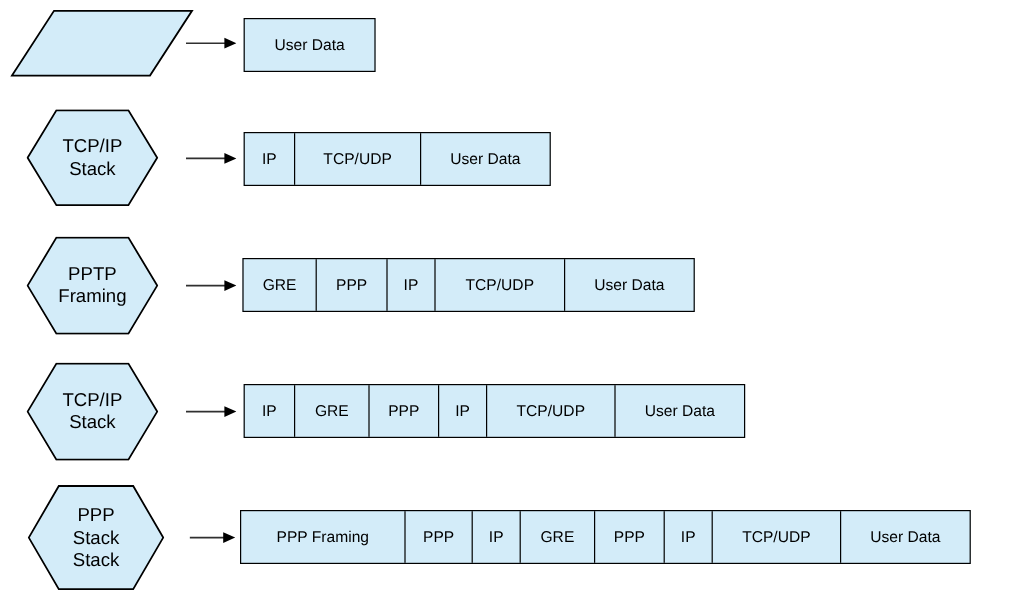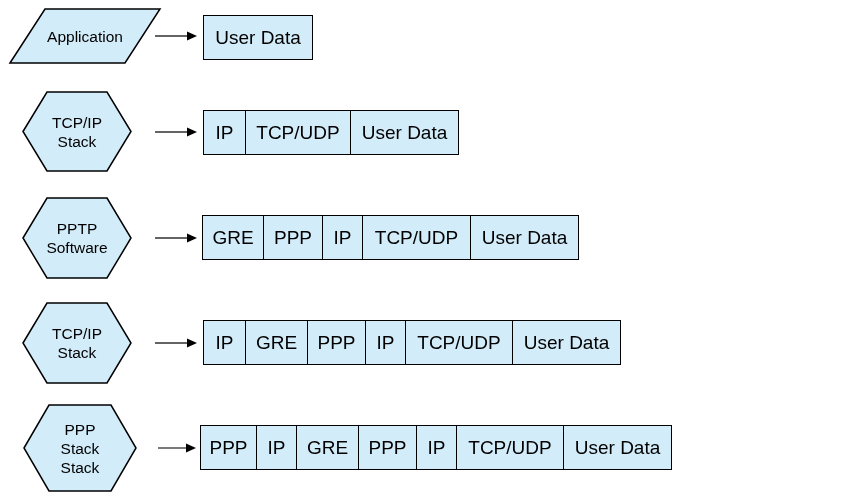--- a/index.html
+++ b/index.html
@@ -30,35 +30,32 @@
     display: inline-flex;
     box-sizing: border-box;
     border: 1.5px solid #000000;
   }
   .segment {
     box-sizing: border-box;
     border-right: 1.4px solid #000000;
     display: flex;
     align-items: center;
     justify-content: center;
-    font-size: 19px;
+    font-size: 13px;
     white-space: nowrap;
   }
   .segment:last-child { border-right: none; }
 </style>
 </head>
 <body>
 
 <div class="canvas" id="canvas">
     <svg width="154" height="58" class="abs" style="left: 8px; top: 7px;">
       <polygon points="2,56 37,2 152,2 117,56" fill="#d3ecf9" stroke="#000000" stroke-width="1.5"></polygon>
     </svg>
-    <div class="shape-label" style="left: 8px; top: 7px; width: 154px; height: 58px;">
-      <div>Application</div>
-    </div>
     <svg width="42" height="12" class="abs" style="left: 155px; top: 30px;">
       <line x1="0" y1="6" x2="33" y2="6" stroke="#303030" stroke-width="1.3"></line>
       <polygon points="32,1.5 42,6 32,10.5" fill="#000000"></polygon>
     </svg>
     <div class="packet-run" style="left: 203px; top: 15px; height: 45px; background: rgb(211, 236, 249); border-color: rgb(0, 0, 0);">
       <div class="segment" style="width: 108px; border-right-color: rgb(0, 0, 0);">
         <span>User Data</span>
       </div>
     </div>
     <svg width="110" height="81" class="abs" style="left: 22px; top: 91px;">
@@ -81,21 +78,21 @@
       </div>
       <div class="segment" style="width: 107px; border-right-color: rgb(0, 0, 0);">
         <span>User Data</span>
       </div>
     </div>
     <svg width="110" height="82" class="abs" style="left: 22px; top: 197px;">
       <polygon points="1,41 25,1 85,1 109,41 85,81 25,81" fill="#d3ecf9" stroke="#000000" stroke-width="1.5"></polygon>
     </svg>
     <div class="shape-label" style="left: 22px; top: 197px; width: 110px; height: 82px;">
       <div>PPTP</div>
-      <div>Software</div>
+      <div>Framing</div>
     </div>
     <svg width="42" height="12" class="abs" style="left: 155px; top: 232px;">
       <line x1="0" y1="6" x2="33" y2="6" stroke="#303030" stroke-width="1.3"></line>
       <polygon points="32,1.5 42,6 32,10.5" fill="#000000"></polygon>
     </svg>
     <div class="packet-run" style="left: 202px; top: 215px; height: 45px; background: rgb(211, 236, 249); border-color: rgb(0, 0, 0);">
       <div class="segment" style="width: 61px; border-right-color: rgb(0, 0, 0);">
         <span>GRE</span>
       </div>
       <div class="segment" style="width: 59px; border-right-color: rgb(0, 0, 0);">
@@ -148,20 +145,23 @@
     <div class="shape-label" style="left: 23px; top: 404px; width: 114px; height: 88px;">
       <div>PPP</div>
       <div>Stack</div>
       <div>Stack</div>
     </div>
     <svg width="38" height="12" class="abs" style="left: 158px; top: 442px;">
       <line x1="0" y1="6" x2="29" y2="6" stroke="#303030" stroke-width="1.3"></line>
       <polygon points="28,1.5 38,6 28,10.5" fill="#000000"></polygon>
     </svg>
     <div class="packet-run" style="left: 200px; top: 425px; height: 45px; background: rgb(211, 236, 249); border-color: rgb(0, 0, 0);">
+      <div class="segment" style="width: 137px; border-right-color: rgb(0, 0, 0);">
+        <span>PPP Framing</span>
+      </div>
       <div class="segment" style="width: 56px; border-right-color: rgb(0, 0, 0);">
         <span>PPP</span>
       </div>
       <div class="segment" style="width: 40px; border-right-color: rgb(0, 0, 0);">
         <span>IP</span>
       </div>
       <div class="segment" style="width: 62px; border-right-color: rgb(0, 0, 0);">
         <span>GRE</span>
       </div>
       <div class="segment" style="width: 58px; border-right-color: rgb(0, 0, 0);">

